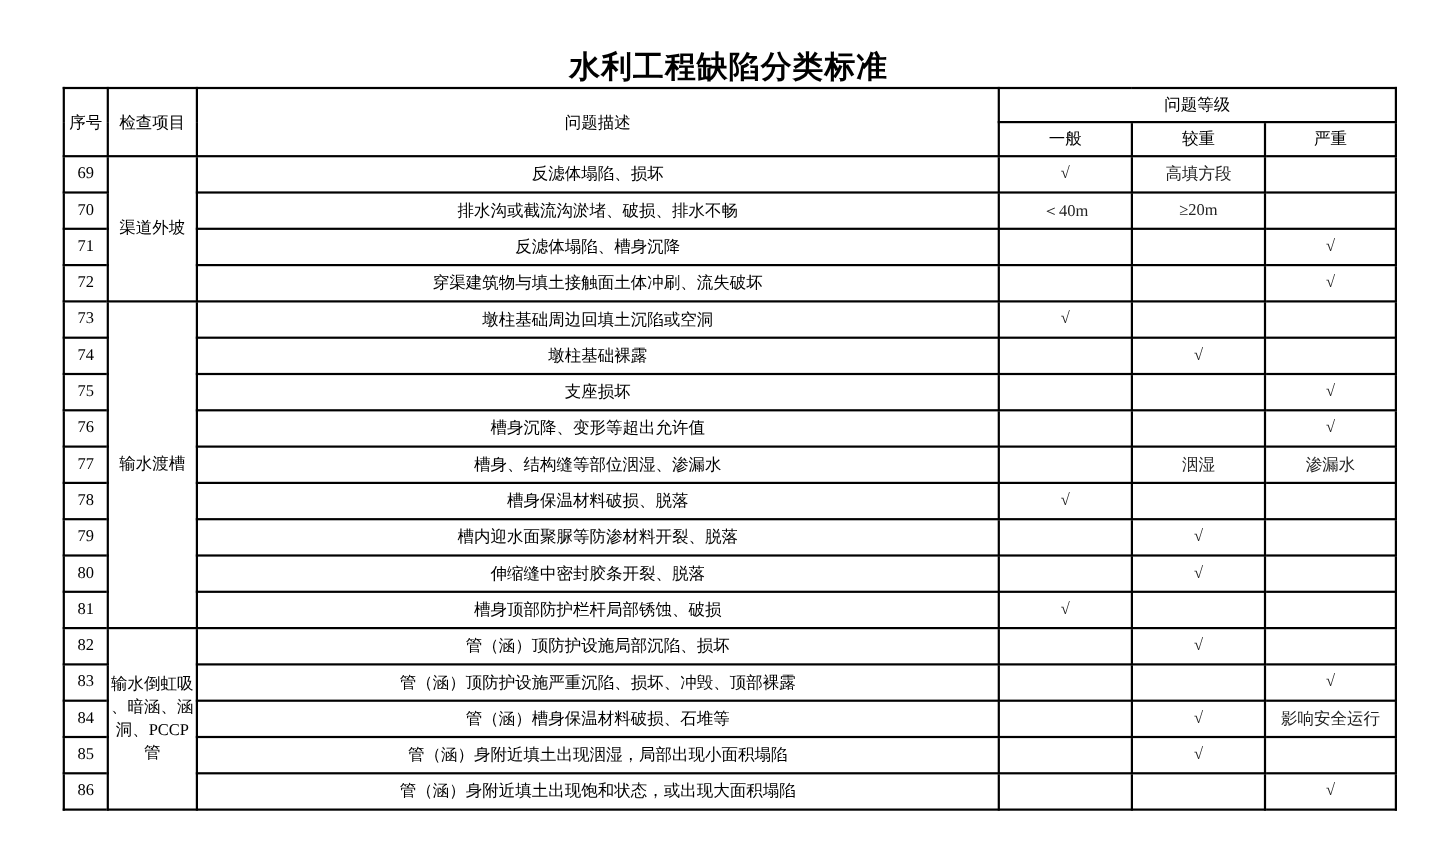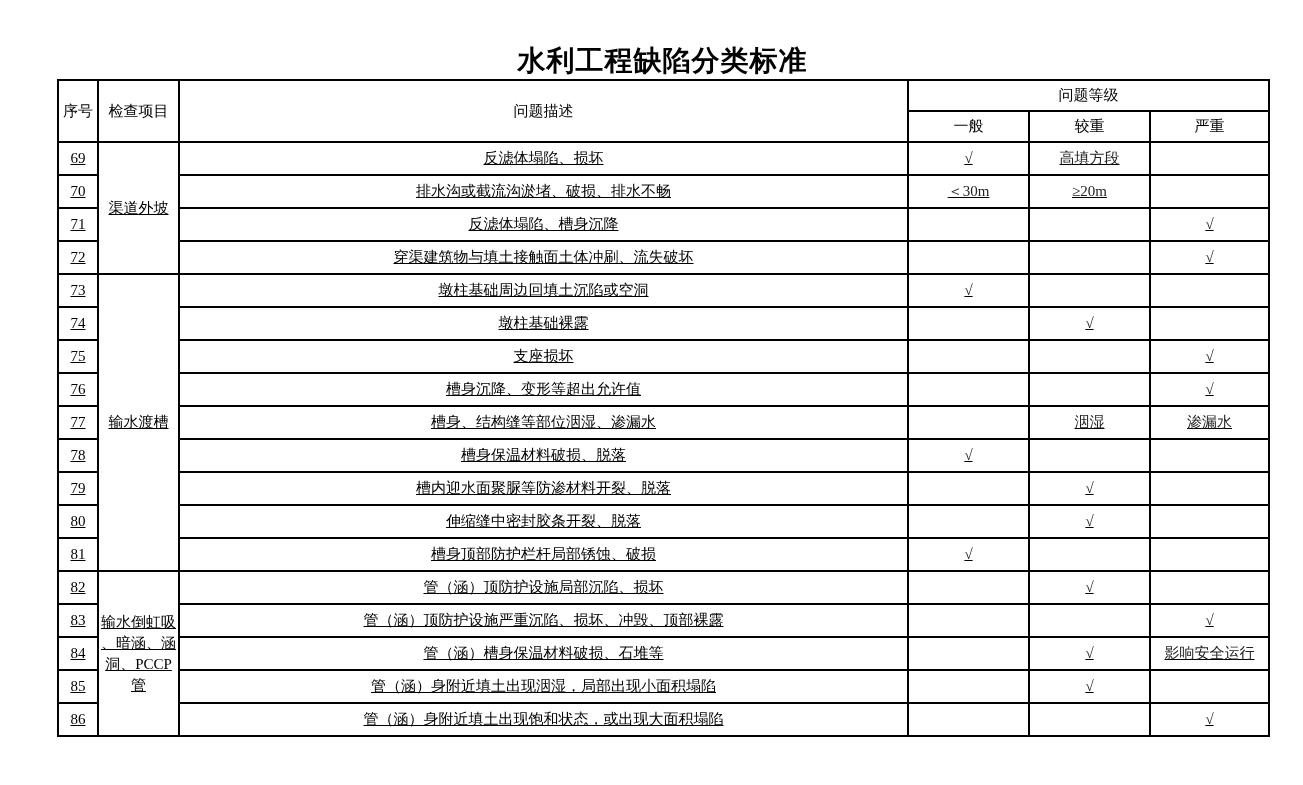--- a/index.html
+++ b/index.html
@@ -38,21 +38,21 @@
   table.defect-table td {
     border: 2px solid #000000;
     font-size: 15px;
     font-weight: normal;
     text-align: center;
     vertical-align: middle;
     padding: 0;
     overflow: hidden;
   }
   thead tr { height: 31px; }
-  tbody tr { height: 33px; text-decoration: underline; }
+  tbody tr { height: 33px; }
   td.desc-cell {
     text-align: left;
     padding: 0 4px 0 5px;
   }
   td.group-cell {
     padding: 0 2px;
     line-height: 21px;
     word-break: break-all;
     line-break: anywhere;
     margin-top: 28px;
@@ -91,21 +91,21 @@
       <td>69</td>
       <td rowspan="4" class="group-cell">渠道外坡</td>
       <td class="desc-cell">反滤体塌陷、损坏</td>
       <td class="mark-cell">√</td>
       <td class="mark-cell">高填方段</td>
       <td class="mark-cell"></td>
     </tr>
     <tr>
       <td>70</td>
       <td class="desc-cell">排水沟或截流沟淤堵、破损、排水不畅</td>
-      <td class="mark-cell">＜30m</td>
+      <td class="mark-cell">＜40m</td>
       <td class="mark-cell">≥20m</td>
       <td class="mark-cell"></td>
     </tr>
     <tr>
       <td>71</td>
       <td class="desc-cell">反滤体塌陷、槽身沉降</td>
       <td class="mark-cell"></td>
       <td class="mark-cell"></td>
       <td class="mark-cell">√</td>
     </tr>

